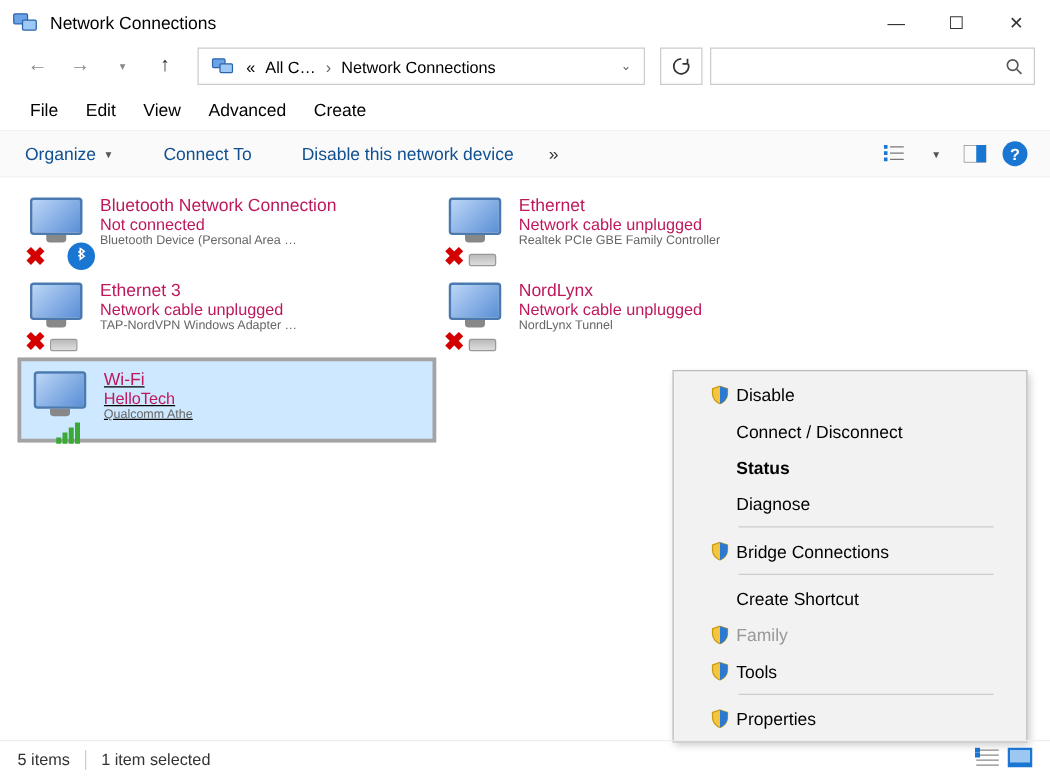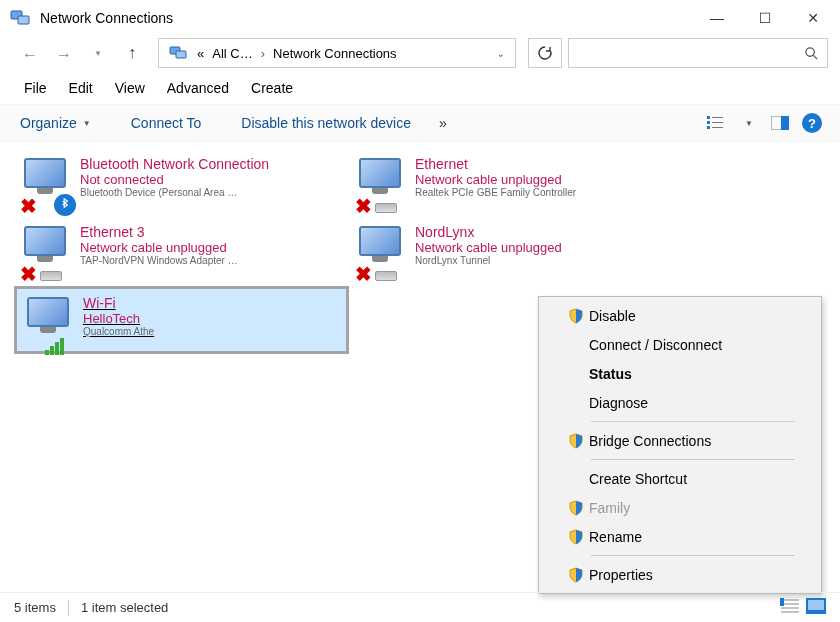--- a/index.html
+++ b/index.html
@@ -299,21 +299,21 @@
       </span>
       <span class="lbl">Family</span>
     </div>
     <div class="ctxitem">
       <span class="ico">
         <svg class="shield-svg" viewBox="0 0 16 16">
           <path d="M8 1l6 2v4c0 4-3 7-6 8-3-1-6-4-6-8V3l6-2z" fill="#f5c542" stroke="#c79a12"></path>
           <path d="M8 1l6 2v4c0 4-3 7-6 8V1z" fill="#2b79d1"></path>
         </svg>
       </span>
-      <span class="lbl">Rename</span>
+      <span class="lbl">Tools</span>
     </div>
     <div class="ctxsep"></div>
     <div class="ctxitem">
       <span class="ico">
         <svg class="shield-svg" viewBox="0 0 16 16">
           <path d="M8 1l6 2v4c0 4-3 7-6 8-3-1-6-4-6-8V3l6-2z" fill="#f5c542" stroke="#c79a12"></path>
           <path d="M8 1l6 2v4c0 4-3 7-6 8V1z" fill="#2b79d1"></path>
         </svg>
       </span>
       <span class="lbl">Properties</span>

